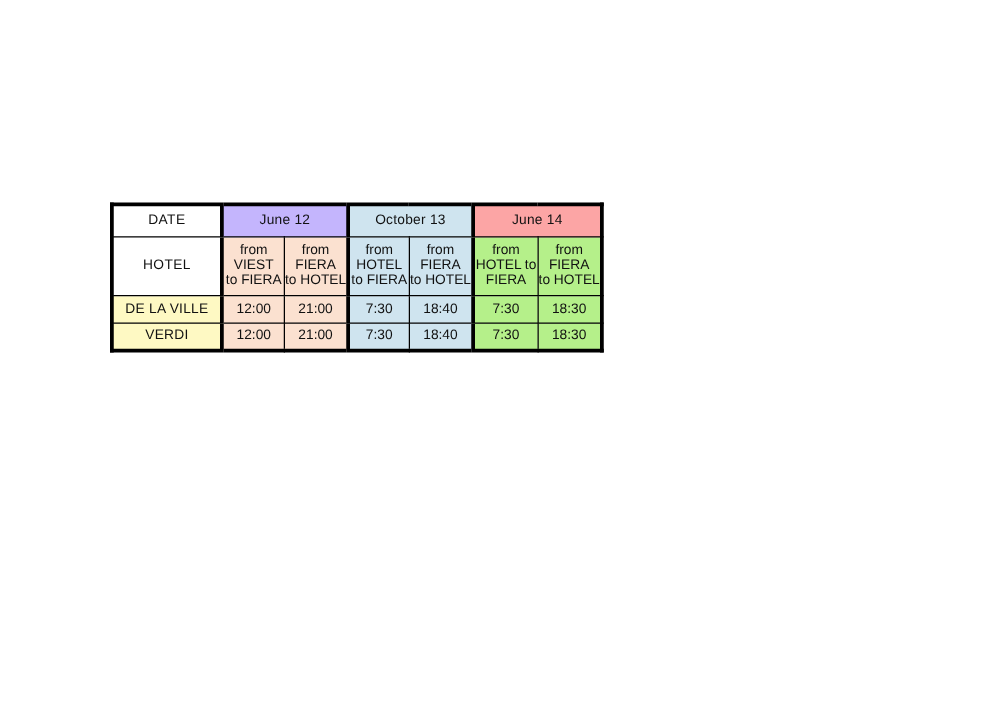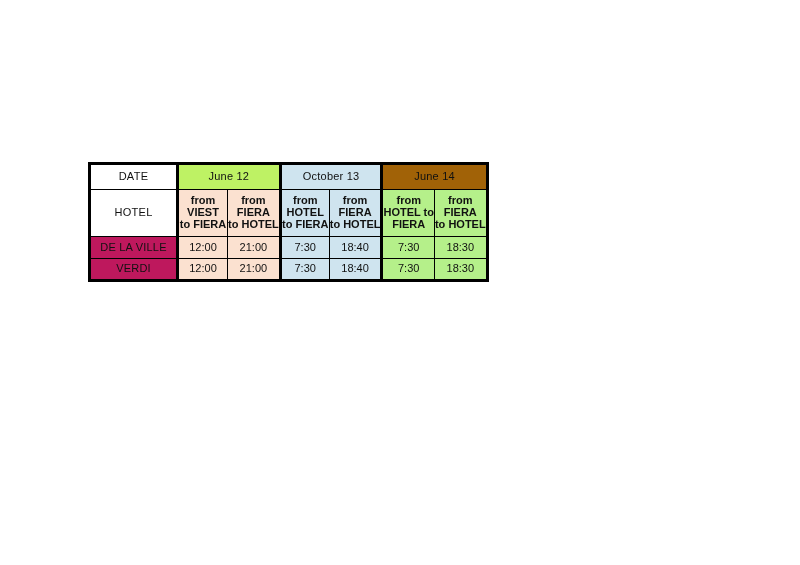--- a/index.html
+++ b/index.html
@@ -79,31 +79,31 @@
     font-weight: bold;
     font-size: 14px;
     background: #ffffff;
     letter-spacing: 0.3px;
   }
   .cell-dir {
     font-size: 10px;
     line-height: 1.28;
     padding: 2px 1px;
   }
-  .cell-dir .dl { display: block; white-space: nowrap; font-weight: bold; }
+  .cell-dir .dl { display: block; white-space: nowrap; }
 
   
   tr.row-data td { height: 22px; }
 
   .cell-hotel-name {
     font-weight: bold;
     font-size: 12px;
     text-align: left;
     padding-left: 5px;
-    background: #be185d;
+    background: #fef9c3;
     white-space: nowrap;
     letter-spacing: 0.2px;
   }
   .cell-time {
     font-size: 11.5px;
   }
 
   
 </style>
 </head>
@@ -117,23 +117,23 @@
       <col class="c-b">
       <col class="c-c">
       <col class="c-d">
       <col class="c-e">
       <col class="c-f">
     </colgroup>
     <tbody>
 
       <tr class="row-dates">
         <td class="cell-date-label">DATE</td>
-        <td class="cell-group-title gsep-left" colspan="2" style="background: #bef264; text-align: center;">June 12</td>
+        <td class="cell-group-title gsep-left" colspan="2" style="background: #c4b5fd; text-align: center;">June 12</td>
         <td class="cell-group-title gsep-left" colspan="2" style="background: rgb(207, 228, 239);">October 13</td>
-        <td class="cell-group-title gsep-left" colspan="2" style="background: #a16207;">June 14</td>
+        <td class="cell-group-title gsep-left" colspan="2" style="background: #fca5a5;">June 14</td>
       </tr>
 
       <tr class="row-dirs">
         <td class="cell-hotel-label">HOTEL</td>
 
         <td class="cell-dir gsep-left" style="background: rgb(251, 225, 208);">
           <span class="dl">from</span>
           <span class="dl">VIEST</span>
           <span class="dl">to FIERA</span>
         </td>

